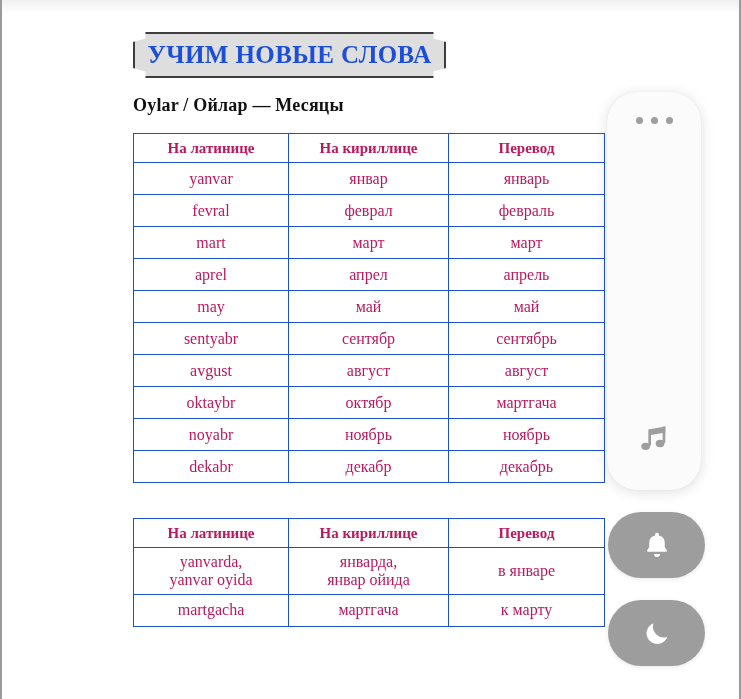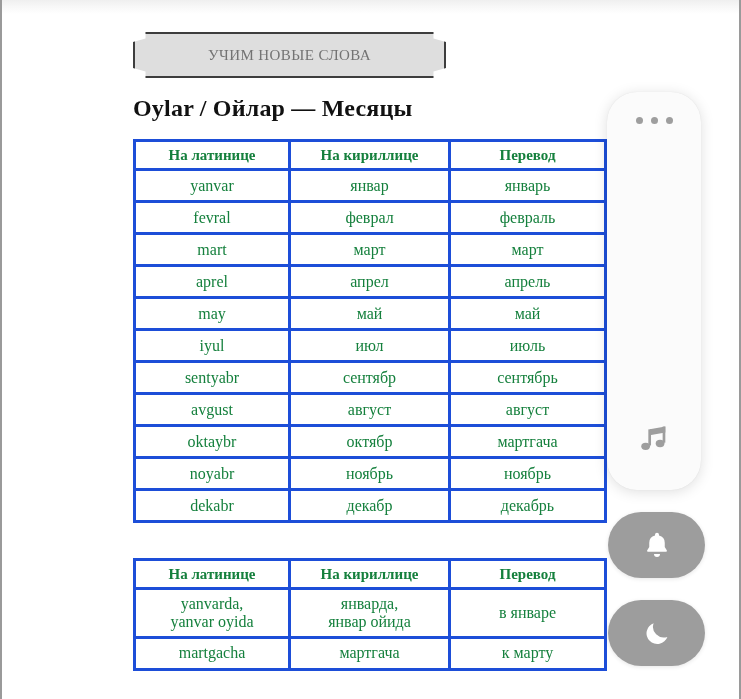--- a/index.html
+++ b/index.html
@@ -65,52 +65,52 @@
     display: flex;
     align-items: center;
     justify-content: center;
     clip-path: polygon(
       0% 22%, 4% 14%, 4% 0%, 96% 0%, 96% 14%, 100% 22%,
       100% 78%, 96% 86%, 96% 100%, 4% 100%, 4% 86%, 0% 78%
     );
   }
   .banner-text {
     font-family: "Liberation Serif", serif;
-    font-weight: normal;
-    font-size: 15px;
+    font-weight: bold;
+    font-size: 25px;
     letter-spacing: 0.4px;
-    color: #737373;
+    color: #1d4ed8;
     white-space: nowrap;
   }
 
   .subtitle {
     margin-top: 17px;
     font-family: "Liberation Serif", serif;
     font-weight: bold;
-    font-size: 24px;
+    font-size: 18px;
     color: #111;
     letter-spacing: 0.2px;
   }
 
   
   .vocab-table {
     border-collapse: collapse;
     width: 471px;
     table-layout: fixed;
     background: #fff;
   }
   #table-months { margin-top: 17px; }
   #table-cases  { margin-top: 35px; }
 
   .vocab-table th,
   .vocab-table td {
-    border: 3px solid #1d4ed8;
+    border: 1px solid #1d4ed8;
     text-align: center;
     font-family: "Liberation Serif", serif;
-    color: #15803d;
+    color: #be185d;
   }
   .vocab-table th {
     font-weight: bold;
     font-size: 15px;
     height: 29px;
     padding: 2px 4px;
   }
   .vocab-table td {
     font-weight: normal;
     font-size: 16px;
@@ -230,25 +230,20 @@
           </tr>
           <tr>
             <td>aprel</td>
             <td>апрел</td>
             <td>апрель</td>
           </tr>
           <tr>
             <td>may</td>
             <td>май</td>
             <td>май</td>
-          </tr>
-          <tr>
-            <td>iyul</td>
-            <td>июл</td>
-            <td>июль</td>
           </tr>
           <tr>
             <td>sentyabr</td>
             <td>сентябр</td>
             <td>сентябрь</td>
           </tr>
           <tr>
             <td>avgust</td>
             <td>август</td>
             <td>август</td>

